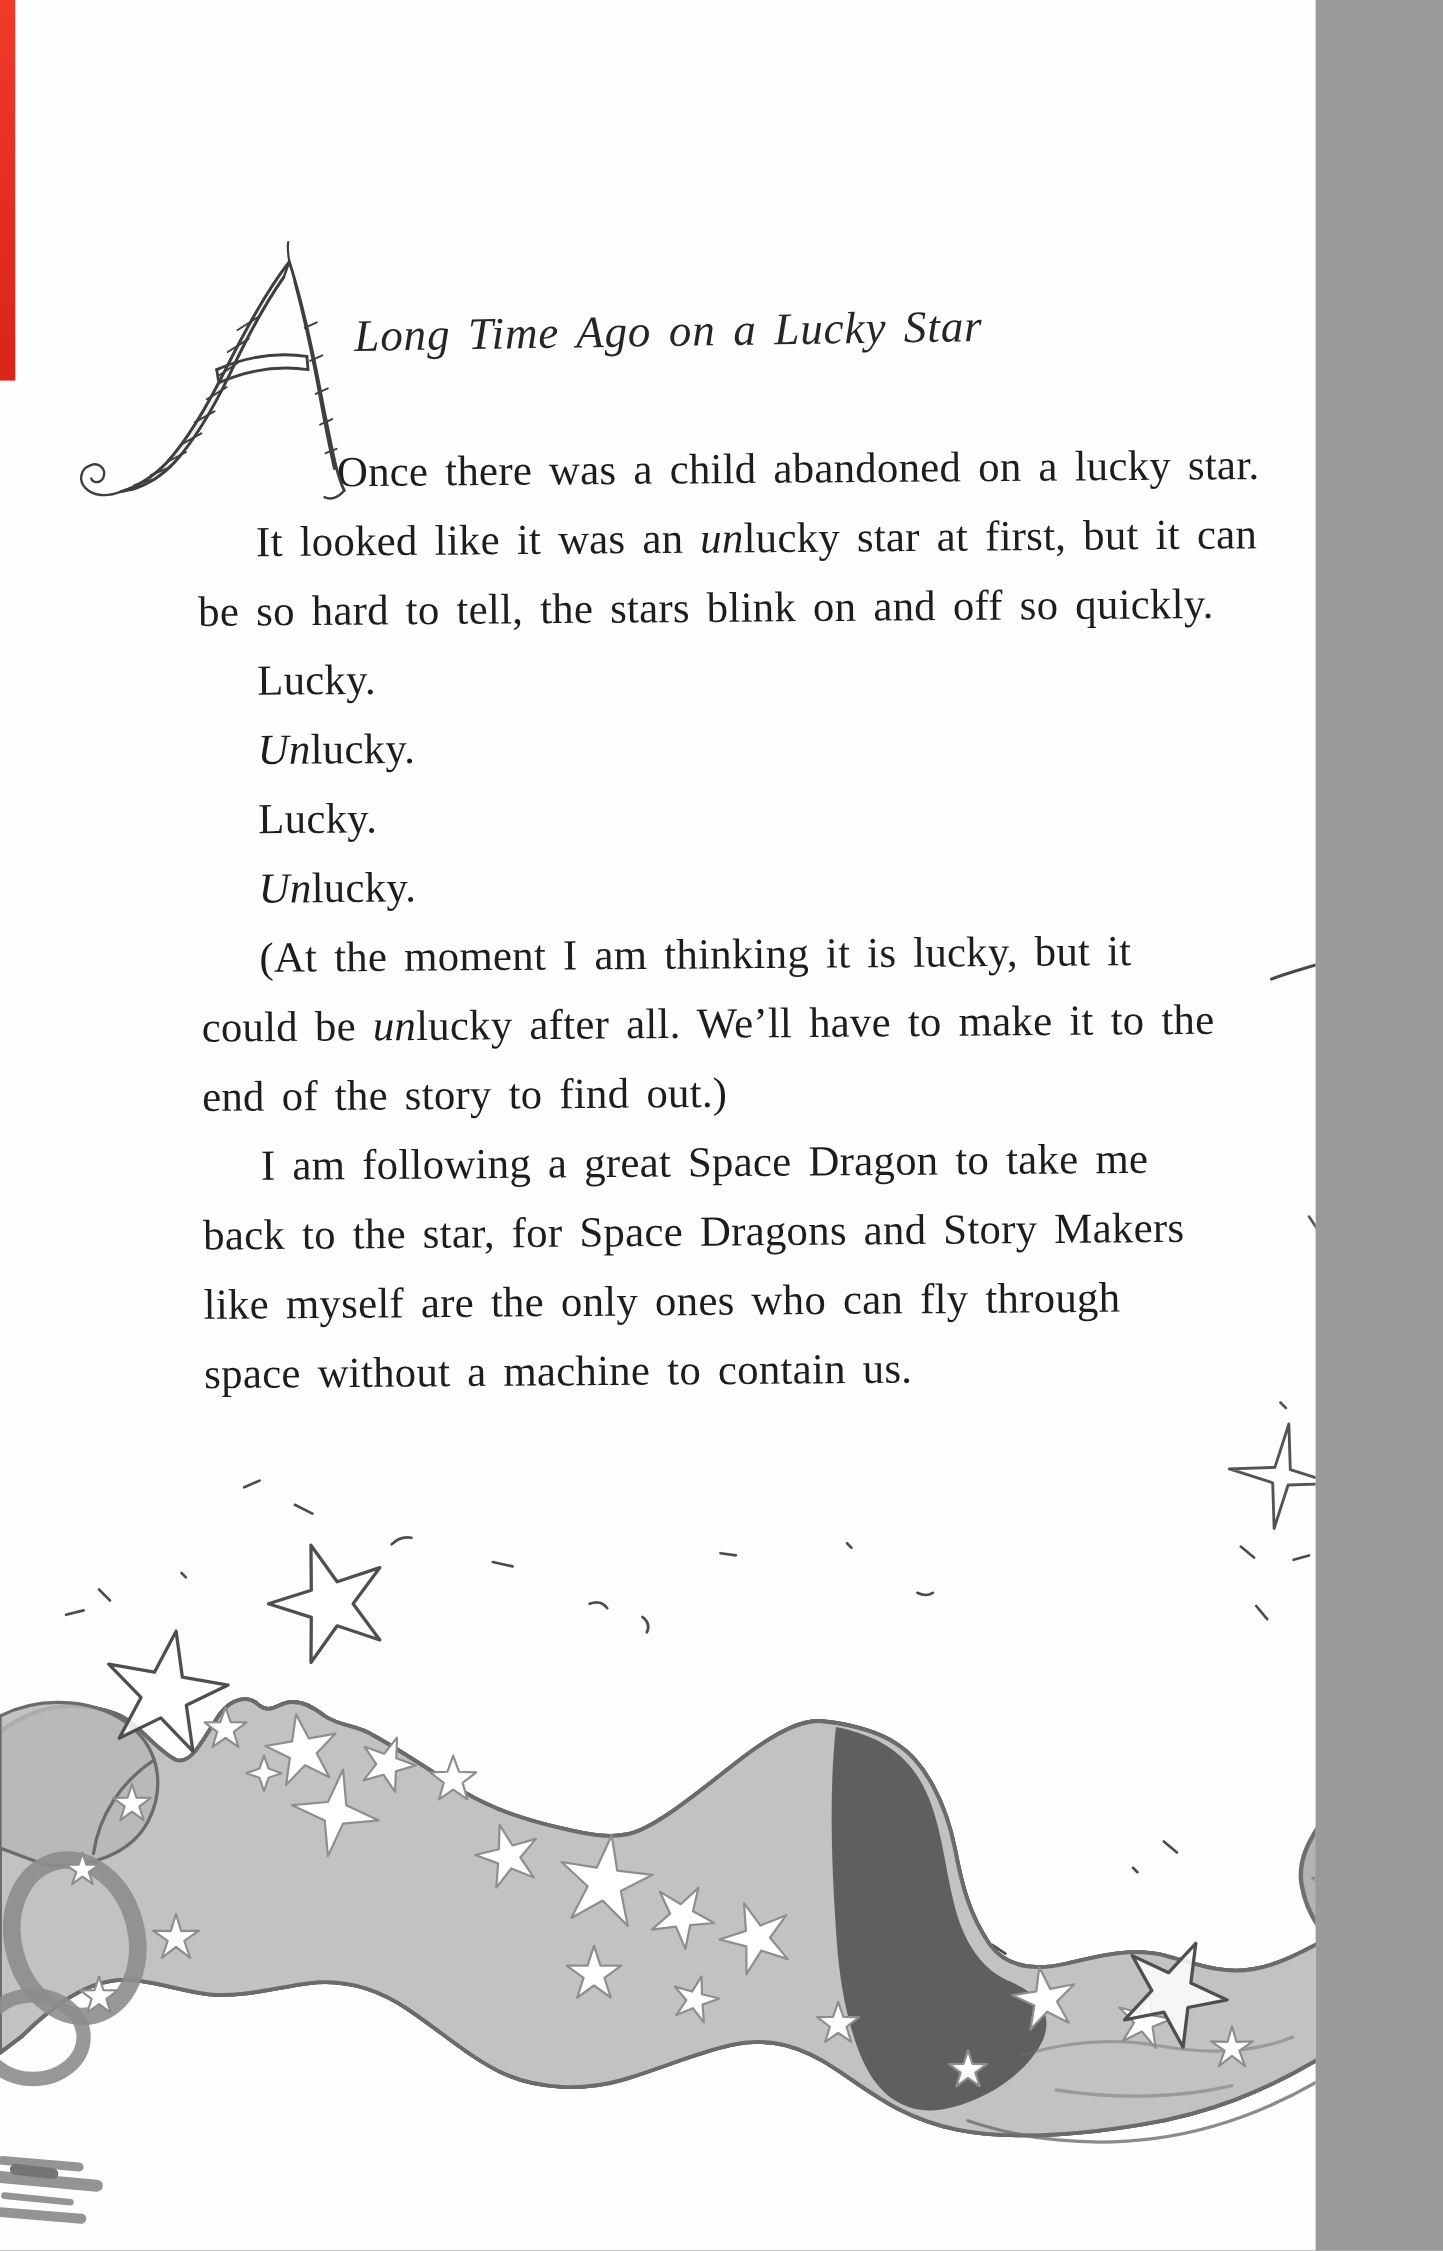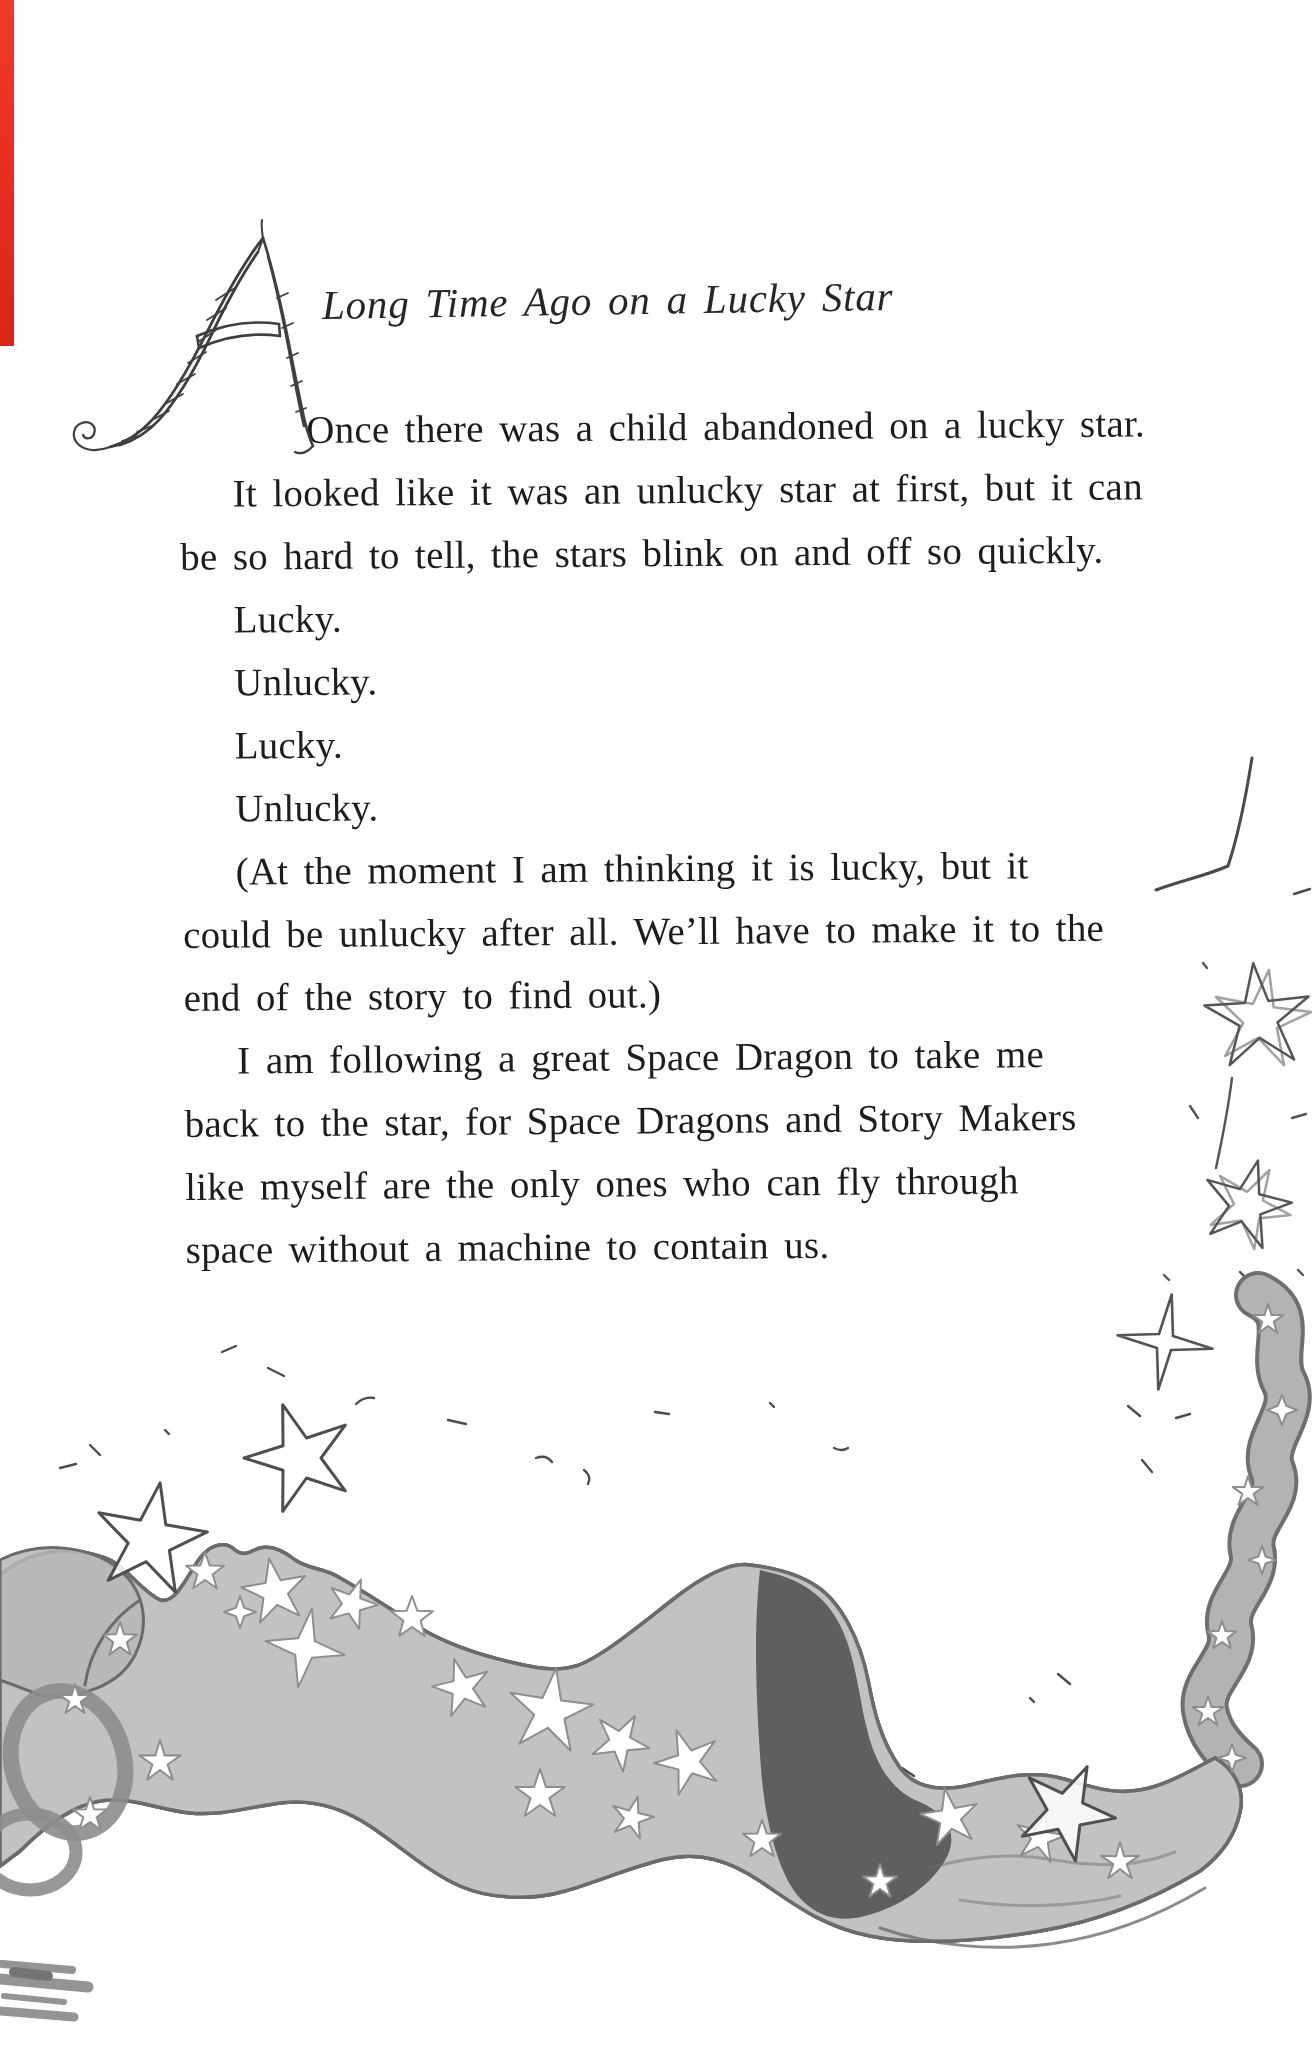--- a/index.html
+++ b/index.html
@@ -1,18 +1,18 @@
 <!DOCTYPE html>
 <html><head>
 <meta charset="utf-8">
 <style>
   html,body{margin:0;padding:0;background:#9a9a9a;}
   .page{
     position:relative;
-    width:1312px;height:2046px;
+    width:1196px;height:2046px;
     background:#fefefe;
     overflow:hidden;
     font-family:"Liberation Serif", serif;
   }
   .red-edge{
     position:absolute;left:0;top:0;width:14px;height:346px;
     background:linear-gradient(180deg,#ef3b2a 0%,#e22c20 60%,#d92619 100%);
   }
   .chapter-title{
     position:absolute;left:322px;top:281px;
@@ -23,21 +23,21 @@
   .body-text{
     position:absolute;left:179px;top:399px;
     transform:rotate(-0.45deg);transform-origin:0 0;
   }
   .line{
     white-space:nowrap;height:63px;line-height:63px;
     font-size:39px;color:#1d1d1d;letter-spacing:0.2px;word-spacing:0.14em;
   }
   .line.para{padding-left:53px;}
   .line.first{padding-left:127px;}
-  .em{}
+  .em{font-style:italic;}
   .artwork{position:absolute;left:0;top:0;}
 </style>
 </head>
 <body>
 
 <div class="page">
 
   <div class="red-edge"></div>
 
   <div class="chapter-title">Long Time Ago on a Lucky Star</div>

